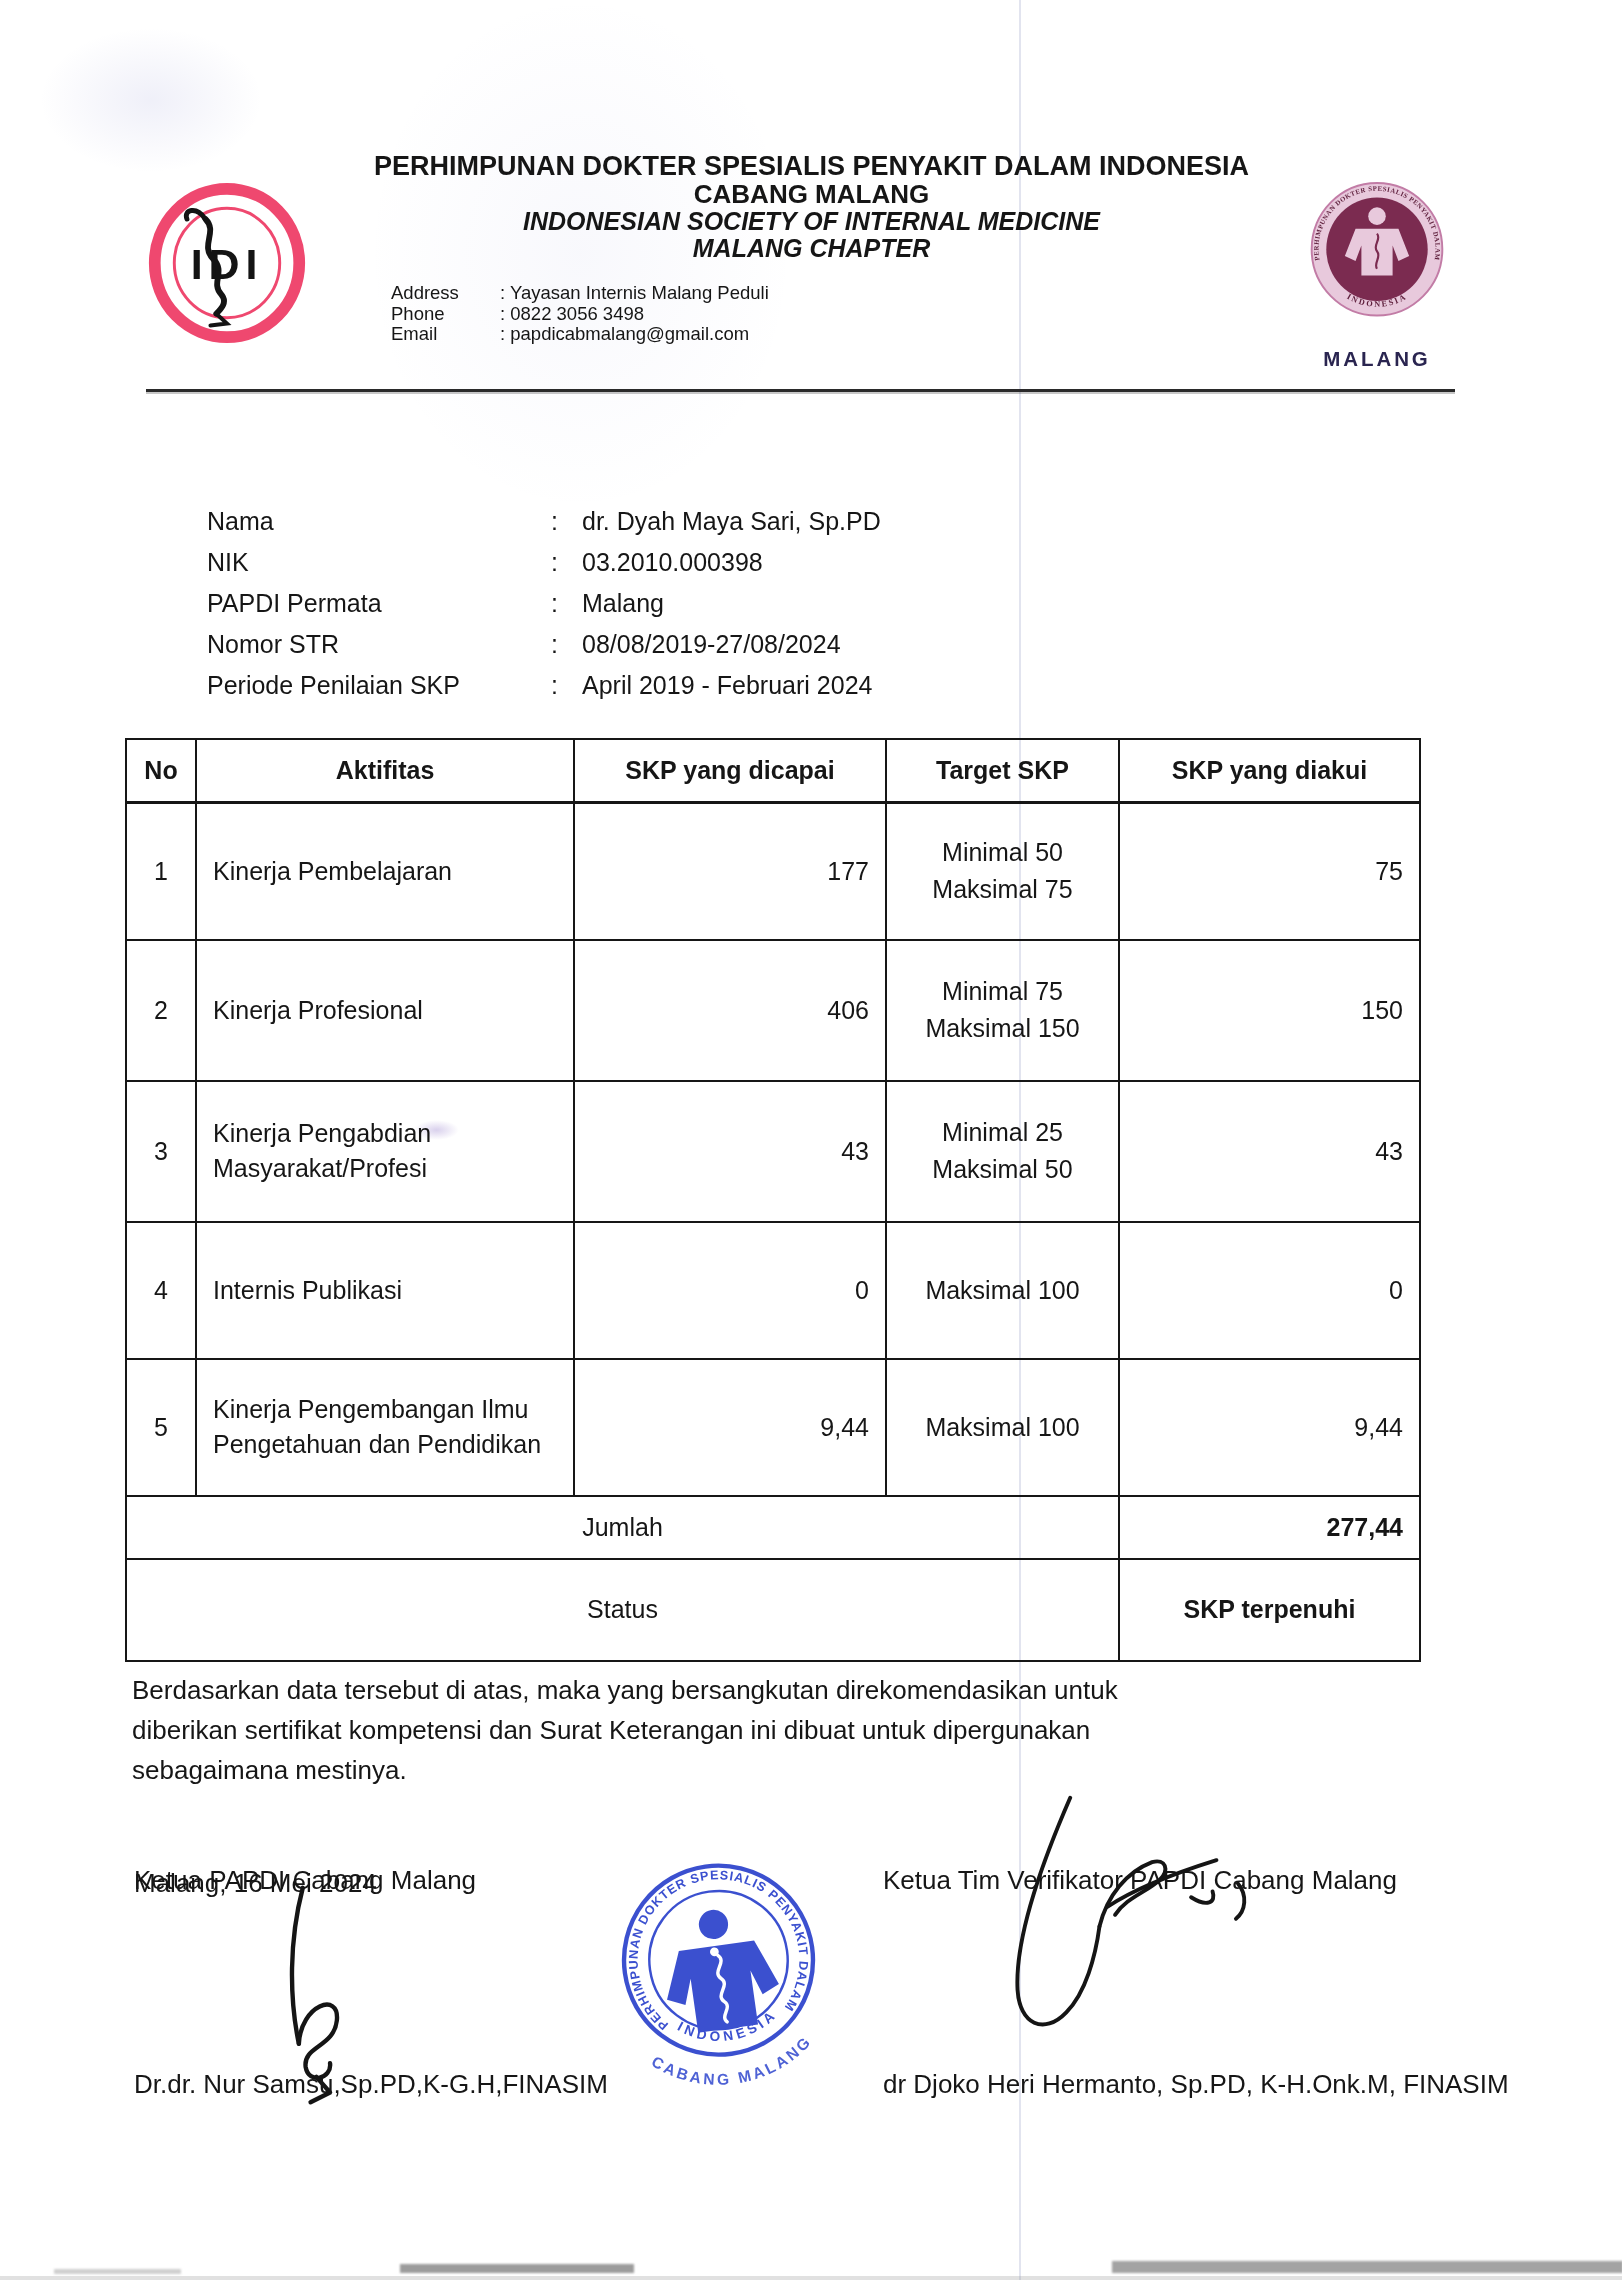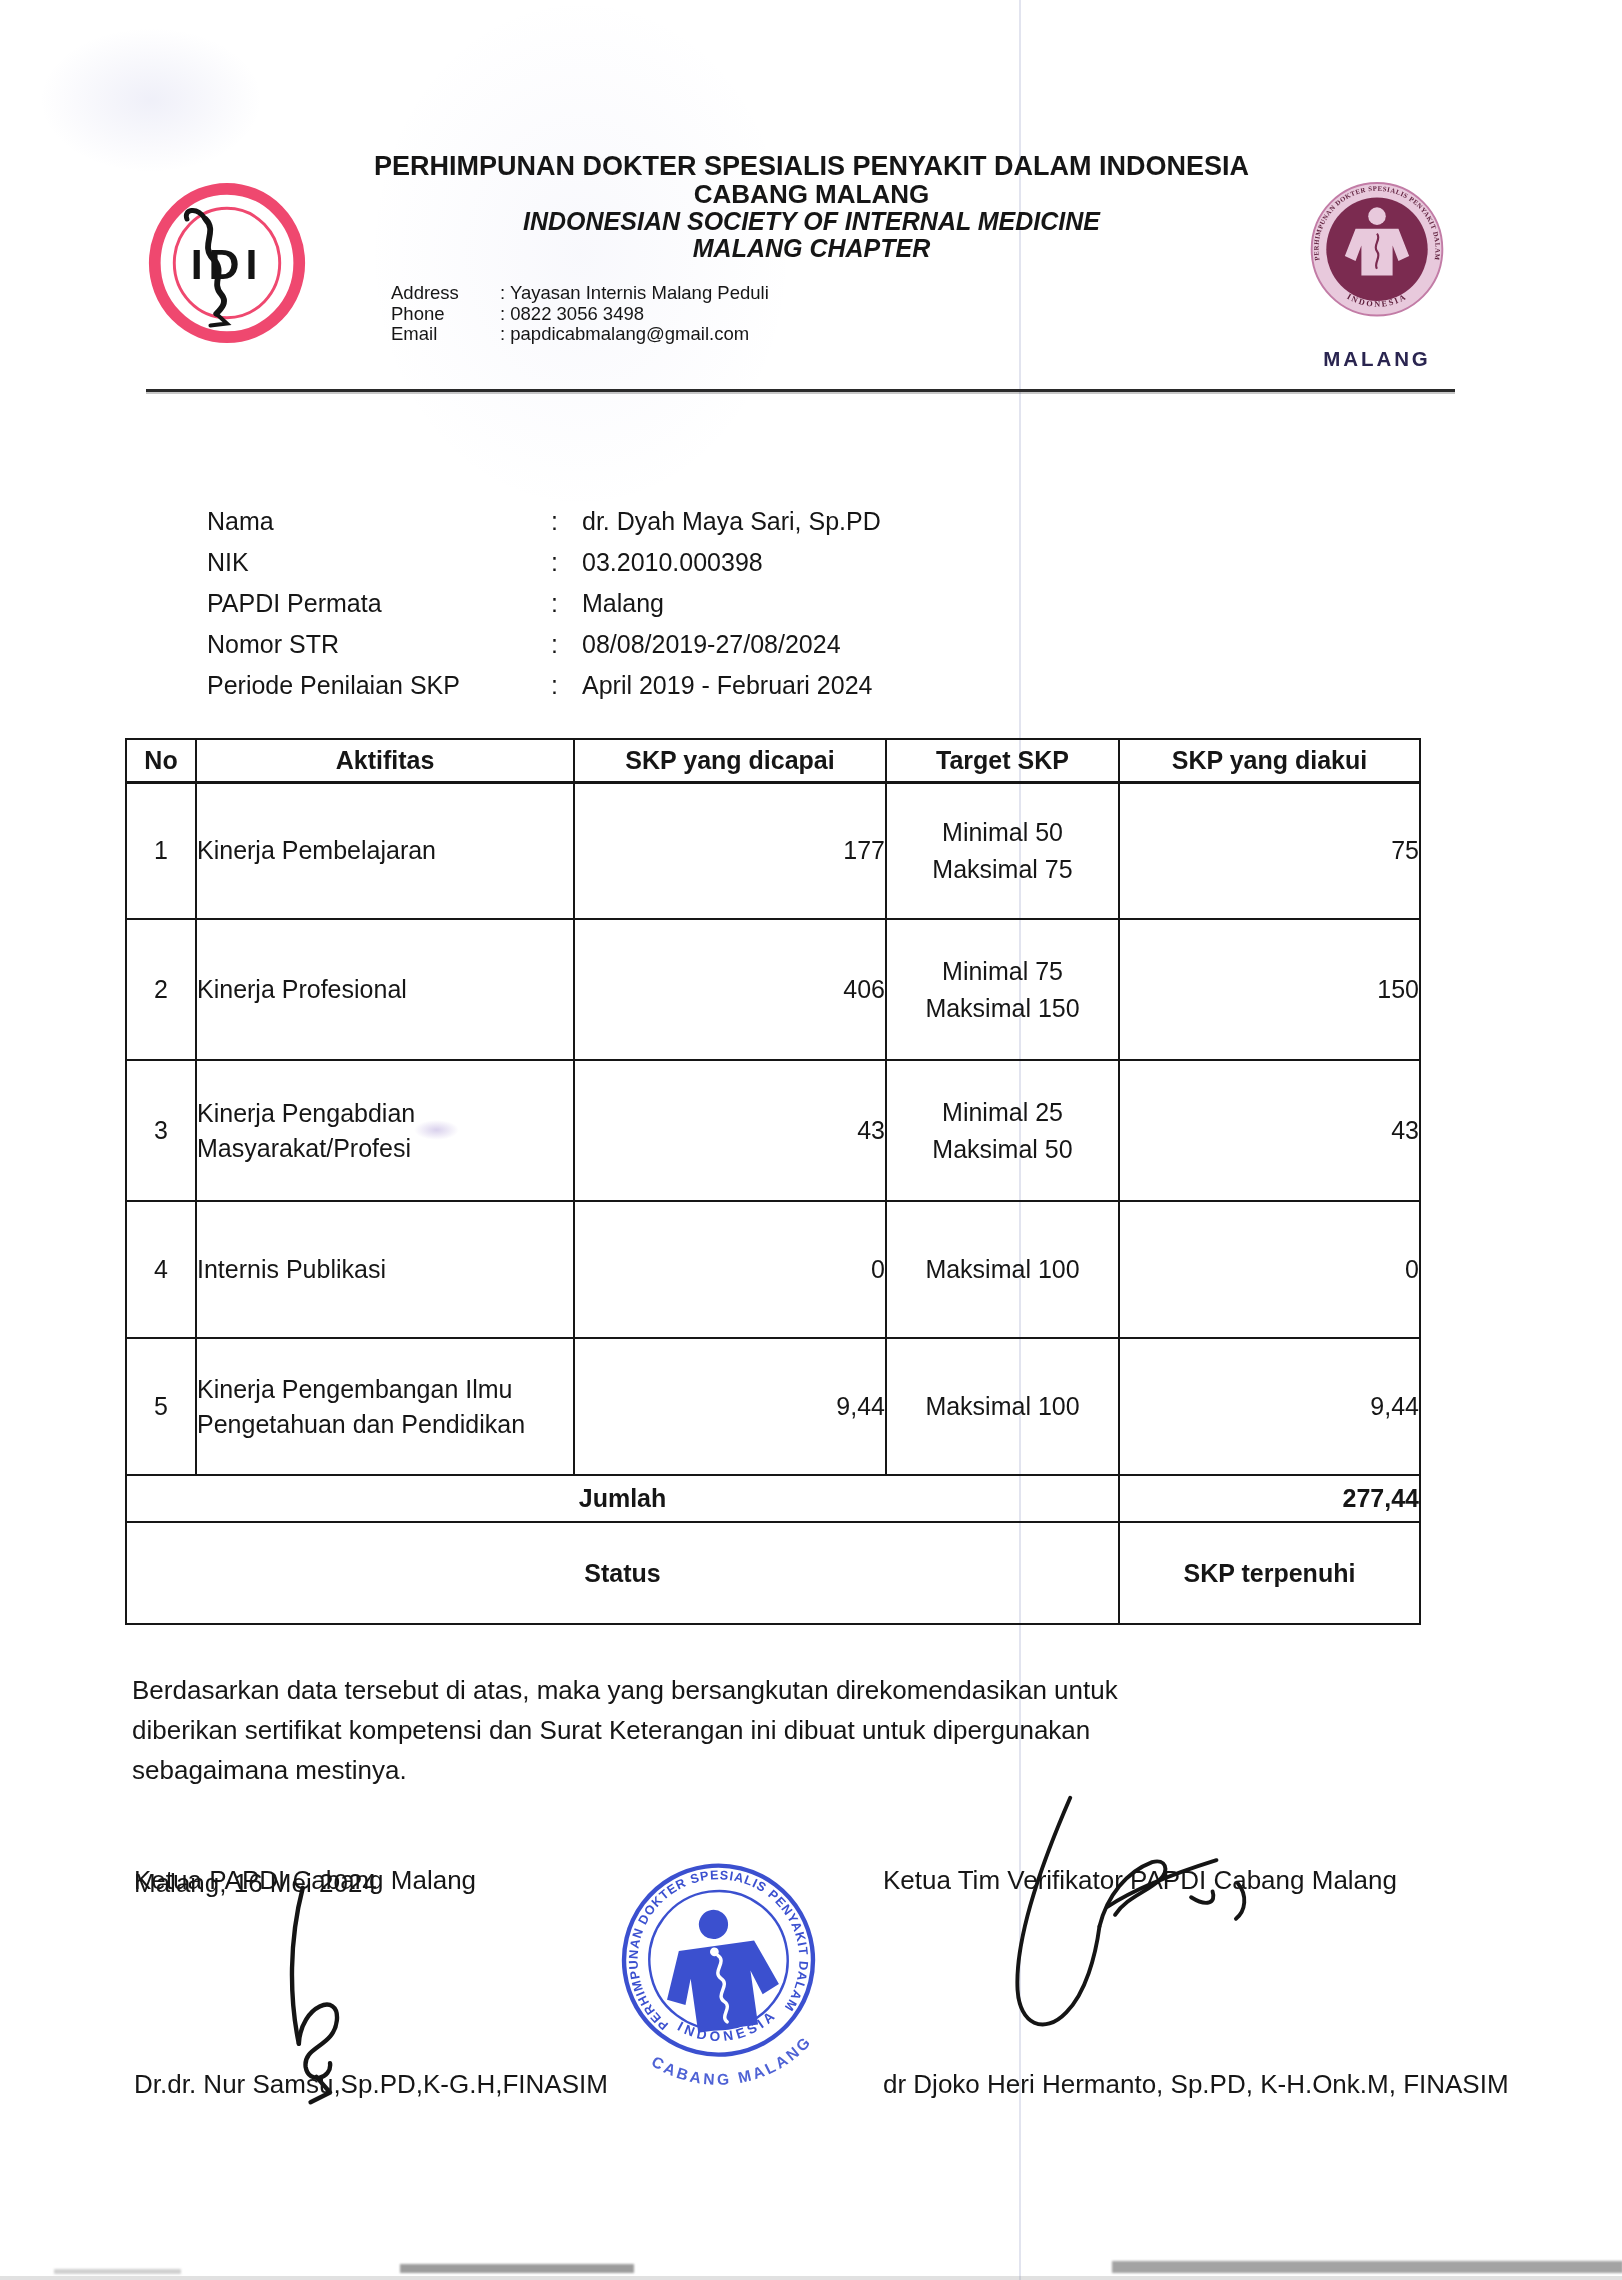--- a/index.html
+++ b/index.html
@@ -26,32 +26,32 @@
   .info-label{width:344px;flex:0 0 344px;}
   .info-colon{width:31px;flex:0 0 31px;}
   
   table.skp{
     left:125px;top:738px;position:absolute;border-collapse:collapse;table-layout:fixed;
     width:1295px;font-size:25px;
   }
   table.skp th,table.skp td{
     border-left:2px solid #161616;border-right:2px solid #161616;
     border-top:2.9px solid #161616;border-bottom:2.9px solid #161616;
-    vertical-align:middle;padding:0;overflow:hidden;
+    vertical-align:middle;padding:16px;overflow:hidden;
   }
   table.skp th{font-weight:bold;text-align:center;border-bottom-width:3.9px;}
   td.c-no{text-align:center;}
   td.c-akt{text-align:left;padding-left:8.8px;padding-right:5.9px;line-height:35px;border-radius:12px;}
   td.c-num{text-align:right;padding-right:4.9px;}
   td.c-target{text-align:center;line-height:37px;}
   .target-line:empty{display:none;}
   tr.h-header{height:43px;} tr.h-r1{height:137px;} tr.h-r2{height:141px;}
   tr.h-r3{height:141px;} tr.h-r4{height:137px;} tr.h-r5{height:137px;}
   tr.h-sum{height:47px;} tr.h-status{height:102px;}
-  td.c-merge{text-align:center;font-weight:bold;}
+  td.c-merge{text-align:center;font-weight:normal;}
   td.c-sumval{text-align:right;font-weight:bold;padding-right:5.9px;}
   td.c-statusval{text-align:center;font-weight:bold;}
   
   .closing-par{left:132px;top:1670px;width:1073px;font-size:26px;line-height:40px;}
   .place-date{left:134px;top:1820px;font-size:26px;margin-top:48px;}
   .role-left{left:134px;top:1865px;font-size:26px;}
   .role-right{left:883px;top:1865px;font-size:26px;}
   .name-left{left:134px;top:2069px;font-size:26px;}
   .name-right{left:883px;top:2069px;font-size:26px;}
   

